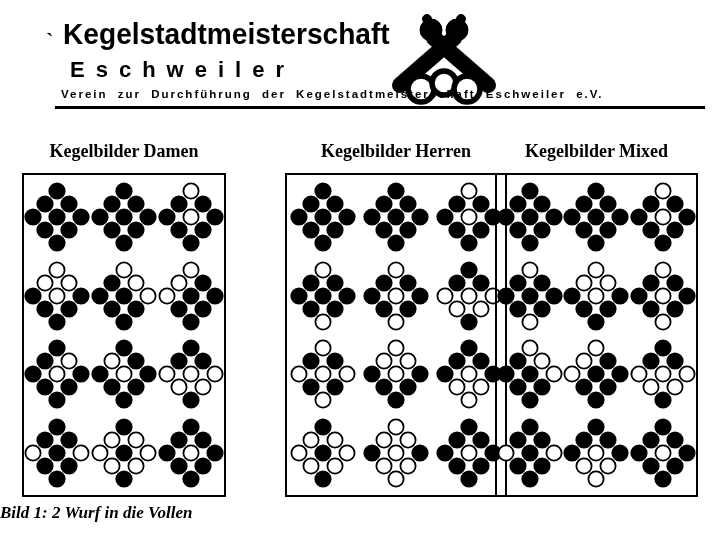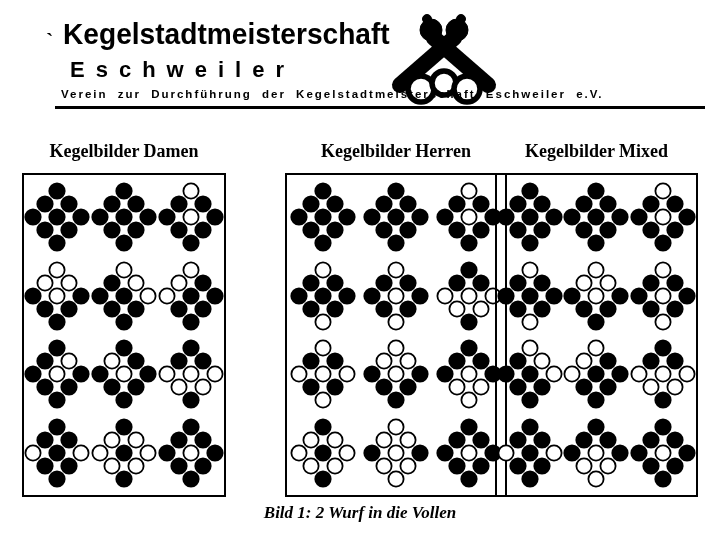--- a/index.html
+++ b/index.html
@@ -55,21 +55,21 @@
     display: grid;
     grid-template-columns: repeat(3, 1fr);
     grid-auto-rows: 1fr;
     align-items: center;
     justify-items: center;
     padding: 3px 0;
   }
   .cell { width: 66px; height: 70px; }
   .captions {
     position: absolute; top: 503px; left: 0; width: 720px;
-    display: flex; justify-content: center; gap: 56px;
+    display: flex; justify-content: flex-start; gap: 56px;
     font-family: "Liberation Serif", serif;
     font-style: italic; font-weight: bold; font-size: 17px;
     white-space: nowrap;
   }
 </style>
 </head>
 <body>
 
 <div class="page">
 

